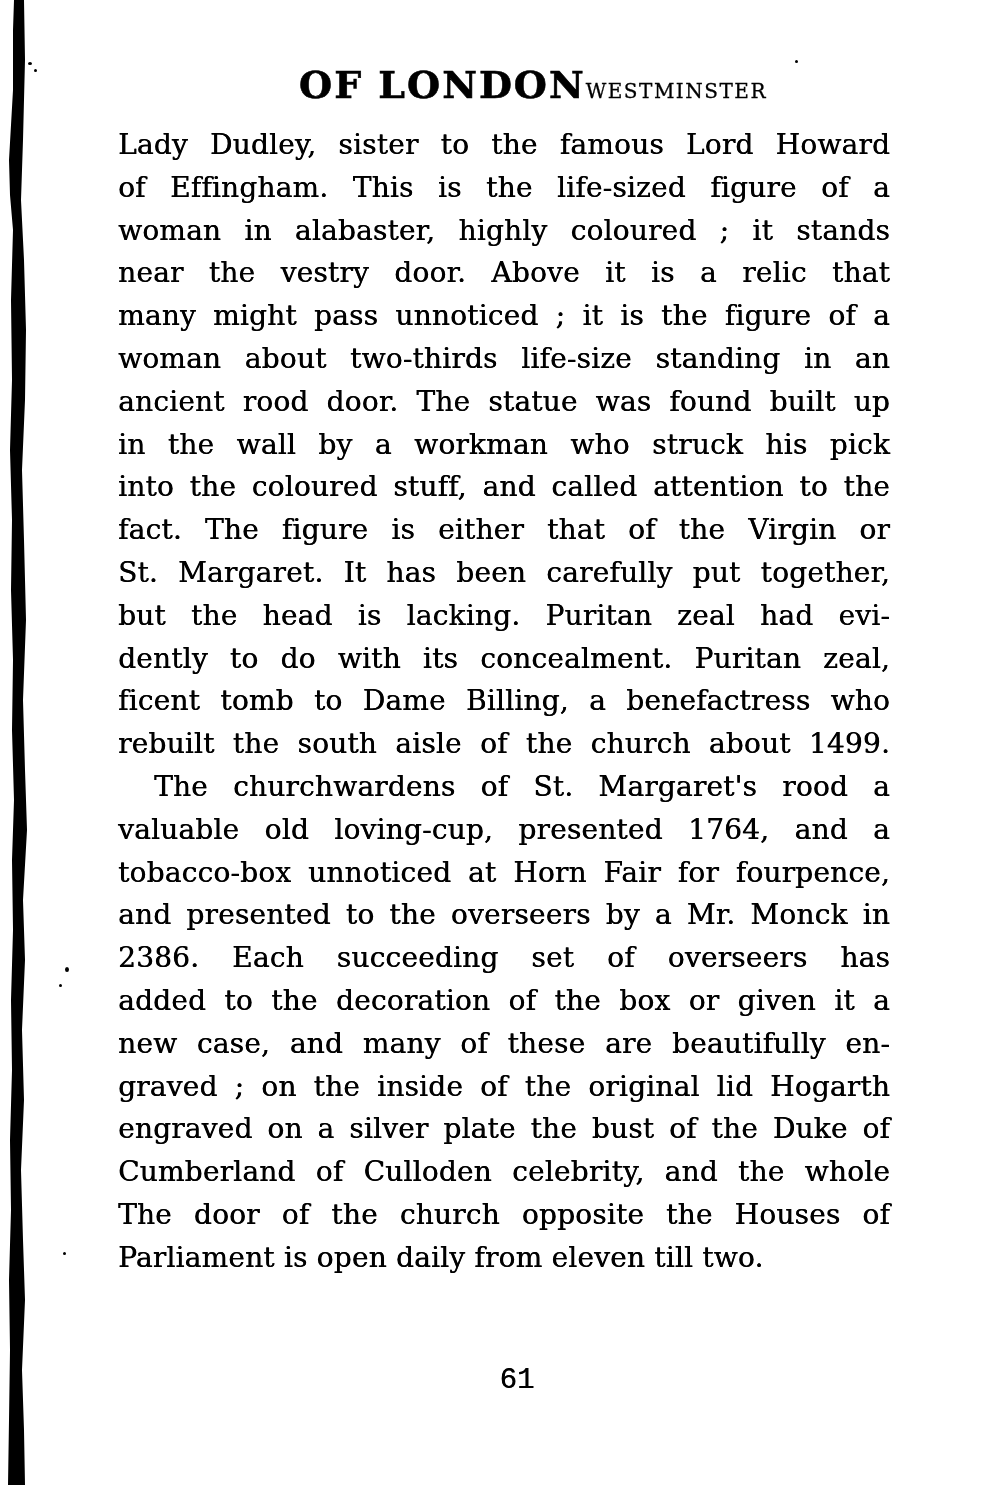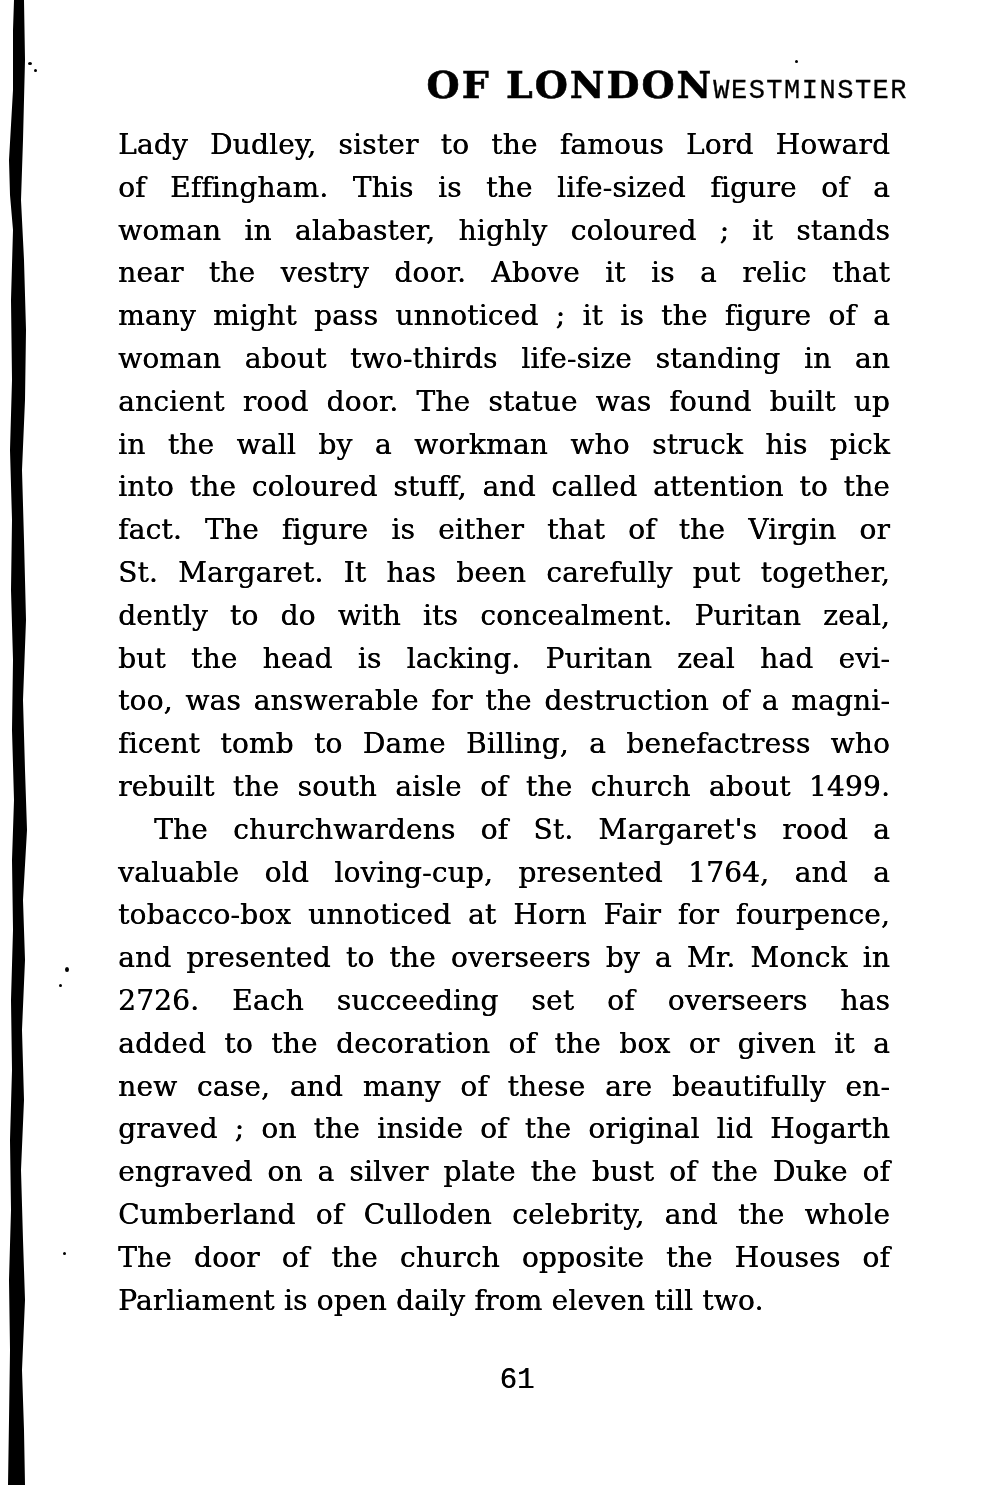--- a/index.html
+++ b/index.html
@@ -25,37 +25,36 @@
     left:0;top:0;
     width:34px;height:1485px;
     pointer-events:none;
   }
   .running-header{
     position:absolute;
     left:118px;
     top:62px;
     width:790px;
     display:flex;
-    justify-content:flex-end;
+    justify-content:center;
     align-items:baseline;
   }
   .header-title{
     font-size:38px;
     font-weight:bold;
     letter-spacing:2px;
     -webkit-text-stroke:0.6px var(--ink);
     white-space:nowrap;
     padding-left:40px;
   }
   .header-running{
-    font-size:27px;
+    font-size:20px;
     letter-spacing:1.5px;
     -webkit-text-stroke:0.3px var(--ink);
     white-space:nowrap;
-    font-family:Liberation Mono, monospace;
   }
   .body-text{
     position:absolute;
     left:118px;
     top:124px;
     width:772px;
     font-size:28px;
     line-height:42.8px;
     text-shadow:0.4px 0 0 var(--ink);
     letter-spacing:0.2px;
@@ -109,30 +108,29 @@
       <div class="line">of Effingham. This is the life-sized figure of a</div>
       <div class="line">woman in alabaster, highly coloured ; it stands</div>
       <div class="line">near the vestry door. Above it is a relic that</div>
       <div class="line">many might pass unnoticed ; it is the figure of a</div>
       <div class="line">woman about two-thirds life-size standing in an</div>
       <div class="line">ancient rood door. The statue was found built up</div>
       <div class="line">in the wall by a workman who struck his pick</div>
       <div class="line">into the coloured stuff, and called attention to the</div>
       <div class="line">fact. The figure is either that of the Virgin or</div>
       <div class="line">St. Margaret. It has been carefully put together,</div>
+      <div class="line">but the head is lacking. Puritan zeal had evi-</div>
       <div class="line">dently to do with its concealment. Puritan zeal,</div>
-      <div class="line">but the head is lacking. Puritan zeal had evi-</div>
-      <div class="line">too, was answerable for the destruction of a magni-</div>
       <div class="line">ficent tomb to Dame Billing, a benefactress who</div>
       <div class="line">rebuilt the south aisle of the church about 1499.</div>
       <div class="line indent">The churchwardens of St. Margaret's rood a</div>
       <div class="line">valuable old loving-cup, presented 1764, and a</div>
       <div class="line">tobacco-box unnoticed at Horn Fair for fourpence,</div>
       <div class="line">and presented to the overseers by a Mr. Monck in</div>
-      <div class="line">2726. Each succeeding set of overseers has</div>
+      <div class="line">2386. Each succeeding set of overseers has</div>
       <div class="line">added to the decoration of the box or given it a</div>
       <div class="line">new case, and many of these are beautifully en-</div>
       <div class="line">graved ; on the inside of the original lid Hogarth</div>
       <div class="line">engraved on a silver plate the bust of the Duke of</div>
       <div class="line">Cumberland of Culloden celebrity, and the whole</div>
       <div class="line">The door of the church opposite the Houses of</div>
       <div class="line no-just">Parliament is open daily from eleven till two.</div>
     </div>
 
   <div class="page-number">61</div>

